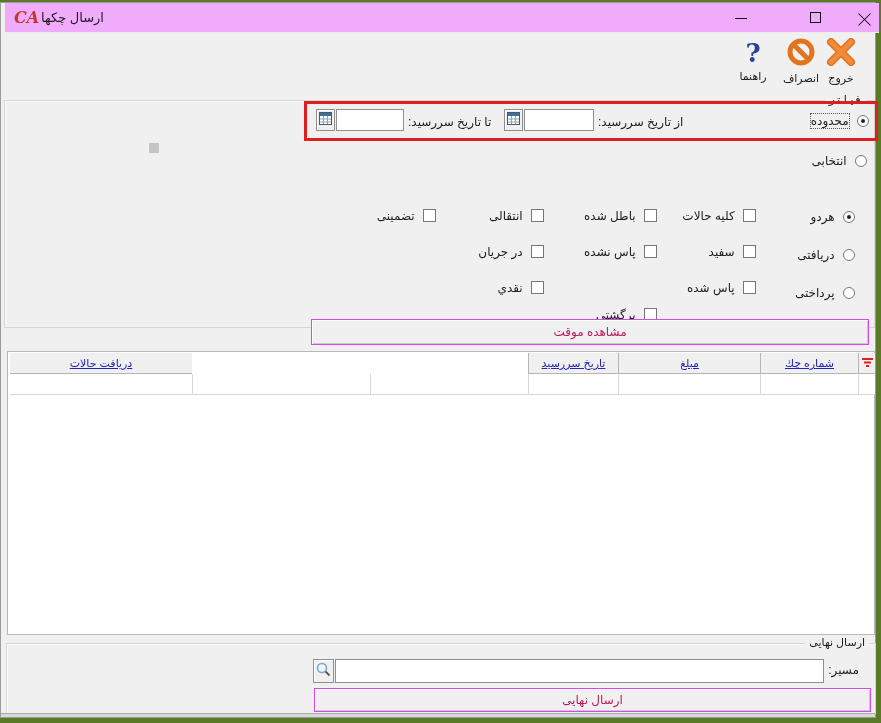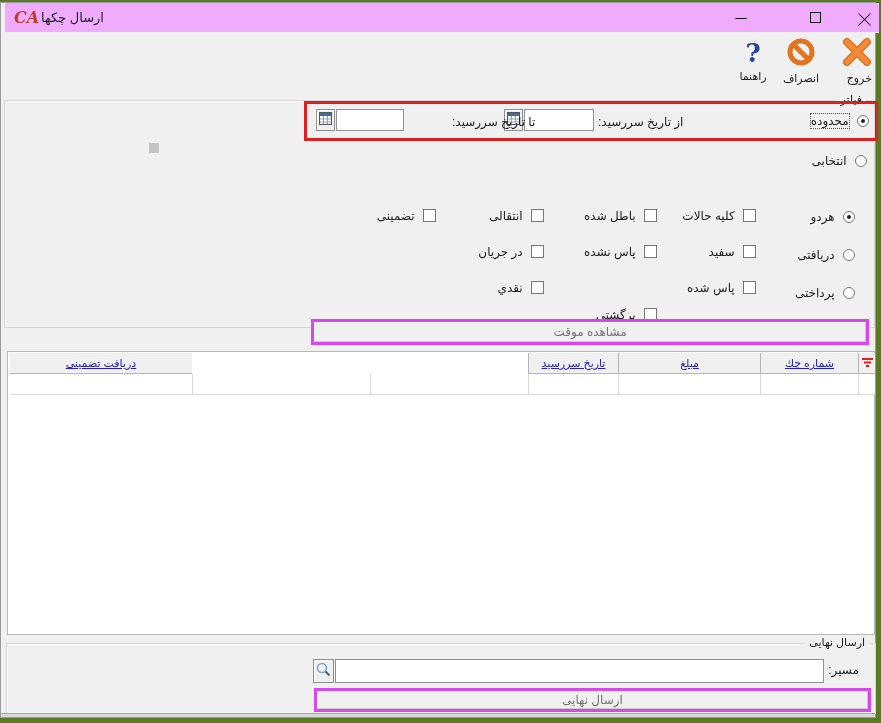--- a/index.html
+++ b/index.html
@@ -18,30 +18,30 @@
   .glyph-min { position:absolute; left:15px; top:15px; width:12px; height:1px; background:#111; }
   .glyph-max { position:absolute; left:16px; top:9px; width:11px; height:11px; border:1px solid #111; }
   .glyph-x { position:absolute; left:15px; top:8px; width:13px; height:13px; }
   .glyph-x::before, .glyph-x::after { content:""; position:absolute; left:6px; top:0; width:1px; height:17px; background:#111; }
   .glyph-x::before { transform:rotate(45deg); } .glyph-x::after { transform:rotate(-45deg); }
 
   
   .toolbar { position:absolute; left:0; top:30px; width:100%; height:60px; background:#f0f0f0; }
   .tbtn { position:absolute; top:5px; height:52px; text-align:center; cursor:pointer; }
   .tbtn .lbl { display:block; margin-top:2px; font-size:11px; color:#1b1b1b; direction:rtl; }
-  .tbtn-exit { right:3px; width:42px;text-align:right; }
+  .tbtn-exit { right:13px; width:42px; }
   .tbtn-cancel { right:50px; width:48px; }
   .tbtn-help { right:100px; width:44px; }
   .help-q { font-family:"DejaVu Serif",serif; font-weight:bold; font-size:26px; color:#27439b; line-height:30px; }
 
   
   .grp { position:absolute; border:1px solid #d5d5d5; box-shadow:inset 1px 1px 0 #fcfcfc; }
   .grp-label { position:absolute; top:-8px; background:#f0f0f0; padding:0 4px; font-size:11px; color:#1b1b1b; direction:rtl; }
 
-  .filter-grp { left:3px; top:97px; width:871px; height:228px; }
+  .filter-grp { left:3px; top:97px; width:871px; height:228px;font-family:Liberation Mono, monospace; }
   .filter-grp .grp-label { right:8px; }
 
   .redbox { position:absolute; left:303px; top:98px; width:574px; height:40px;
             border:3px solid #dd1f1f; pointer-events:none; z-index:30; }
 
   
   .radio { display:inline-block; width:12px; height:12px; border-radius:50%;
            background:#fff; border:1px solid #777; position:relative; vertical-align:middle; }
   .radio.on::after { content:""; position:absolute; left:3px; top:3px; width:4px; height:4px; border-radius:50%; background:#222; }
   .cbox { display:inline-block; width:13px; height:13px; background:#fff; border:1px solid #777; vertical-align:middle; }
@@ -53,23 +53,23 @@
   .field-label { position:absolute; font-size:12px; color:#1b1b1b; direction:rtl; white-space:nowrap; }
   .txtfield { position:absolute; background:#fff; border:1px solid #8f8f8f; height:22px; font-size:12px; padding:0 4px; direction:rtl; }
   .calbtn { position:absolute; width:19px; height:22px; background:#f0f0f0; border:1px solid #8f8f8f;
             box-shadow:inset 1px 1px 0 #fff; cursor:pointer; padding:0; }
 
   .type-grp { left:777px; top:183px; width:92px; height:135px; }
   .type-grp .grp-label { right:4px; }
   .status-grp { left:315px; top:187px; width:453px; height:119px; }
   .status-grp .grp-label { right:4px; }
 
-  .btn { position:absolute; background:#f0f0f0; border:3px solid #d946ef;
+  .btn { position:absolute; background:#f0f0f0; border:1px solid #d946ef;
          box-shadow:inset 1px 1px 0 #ffffff, inset -1px -1px 0 #c9c9c9;
-         font-size:12px; color:#737373; text-align:center; cursor:pointer; direction:rtl;
+         font-size:12px; color:#be185d; text-align:center; cursor:pointer; direction:rtl;
          font-family:"Liberation Sans","DejaVu Sans",sans-serif; }
 
   
   .table-wrap { position:absolute; left:6px; top:348px; width:868px; height:284px; background:#ffffff; border:1px solid #b8b8b8; }
   .th { position:absolute; top:1px; height:21px; background:#f0f0f0; border-left:1px solid #b5b5b5; border-bottom:1px solid #b5b5b5;
         font-size:11px; color:#2222bb; text-decoration:underline; text-align:center; line-height:20px; direction:rtl; }
   .td { position:absolute; top:22px; height:21px; background:#fff; border-left:1px solid #d9d9d9; border-bottom:1px solid #d9d9d9; }
 
   
   .final-grp { left:5px; top:640px; width:870px; height:71px; }
@@ -132,21 +132,21 @@
     <div class="field-label" style="left:597px; top:112px;">از تاریخ سررسید:</div>
     <input class="txtfield" style="left: 523px; top: 106px; width: 70px;" value="">
     <button class="calbtn" style="left:503px; top:106px;">
       <svg width="13" height="13" viewBox="0 0 13 13">
         <rect x="0.5" y="0.5" width="12" height="12" fill="#fff" stroke="#555"></rect>
         <rect x="1" y="1" width="11" height="3" fill="#3a6ea5"></rect>
         <path d="M1 7 H12 M1 10 H12 M4.5 4 V12 M8.5 4 V12" stroke="#8aa4c0" stroke-width="1" fill="none"></path>
       </svg>
     </button>
 
-    <div class="field-label" style="left:407px; top:112px;margin-left:44px;">تا تاریخ سررسید:</div>
+    <div class="field-label" style="left:407px; top:112px;">تا تاریخ سررسید:</div>
     <input class="txtfield" style="left: 335px; top: 106px; width: 68px;" value="">
     <button class="calbtn" style="left:315px; top:106px;">
       <svg width="13" height="13" viewBox="0 0 13 13">
         <rect x="0.5" y="0.5" width="12" height="12" fill="#fff" stroke="#555"></rect>
         <rect x="1" y="1" width="11" height="3" fill="#3a6ea5"></rect>
         <path d="M1 7 H12 M1 10 H12 M4.5 4 V12 M8.5 4 V12" stroke="#8aa4c0" stroke-width="1" fill="none"></path>
       </svg>
     </button>
 
     <div class="redbox"></div>
@@ -220,21 +220,21 @@
     <div class="table-wrap">
 
       <div class="th" style="left:850px; width:17px;">
         <svg width="11" height="11" viewBox="0 0 11 11" style="margin-top:5px">
           <path d="M0 1 H11 M2 4.5 H9 M4 8 H7" stroke="#e02020" stroke-width="2" fill="none"></path>
         </svg>
       </div>
       <div class="th" style="left:752px; width:98px;">شماره چك</div>
       <div class="th" style="left:610px; width:142px;">مبلغ</div>
       <div class="th" style="left:520px; width:90px;">تاریخ سررسید</div>
-      <div class="th" style="left:2px; width:182px; border-left:none;">دریافت تضمینی</div>
+      <div class="th" style="left:2px; width:182px; border-left:none;">دریافت حالات</div>
 
       <div class="td" style="left:850px; width:17px;"></div>
       <div class="td" style="left:752px; width:98px;"></div>
       <div class="td" style="left:610px; width:142px;"></div>
       <div class="td" style="left:520px; width:90px;"></div>
       <div class="td" style="left:362px; width:158px;"></div>
       <div class="td" style="left:184px; width:178px;"></div>
       <div class="td" style="left:2px; width:182px; border-left:none;"></div>
     </div>
 

